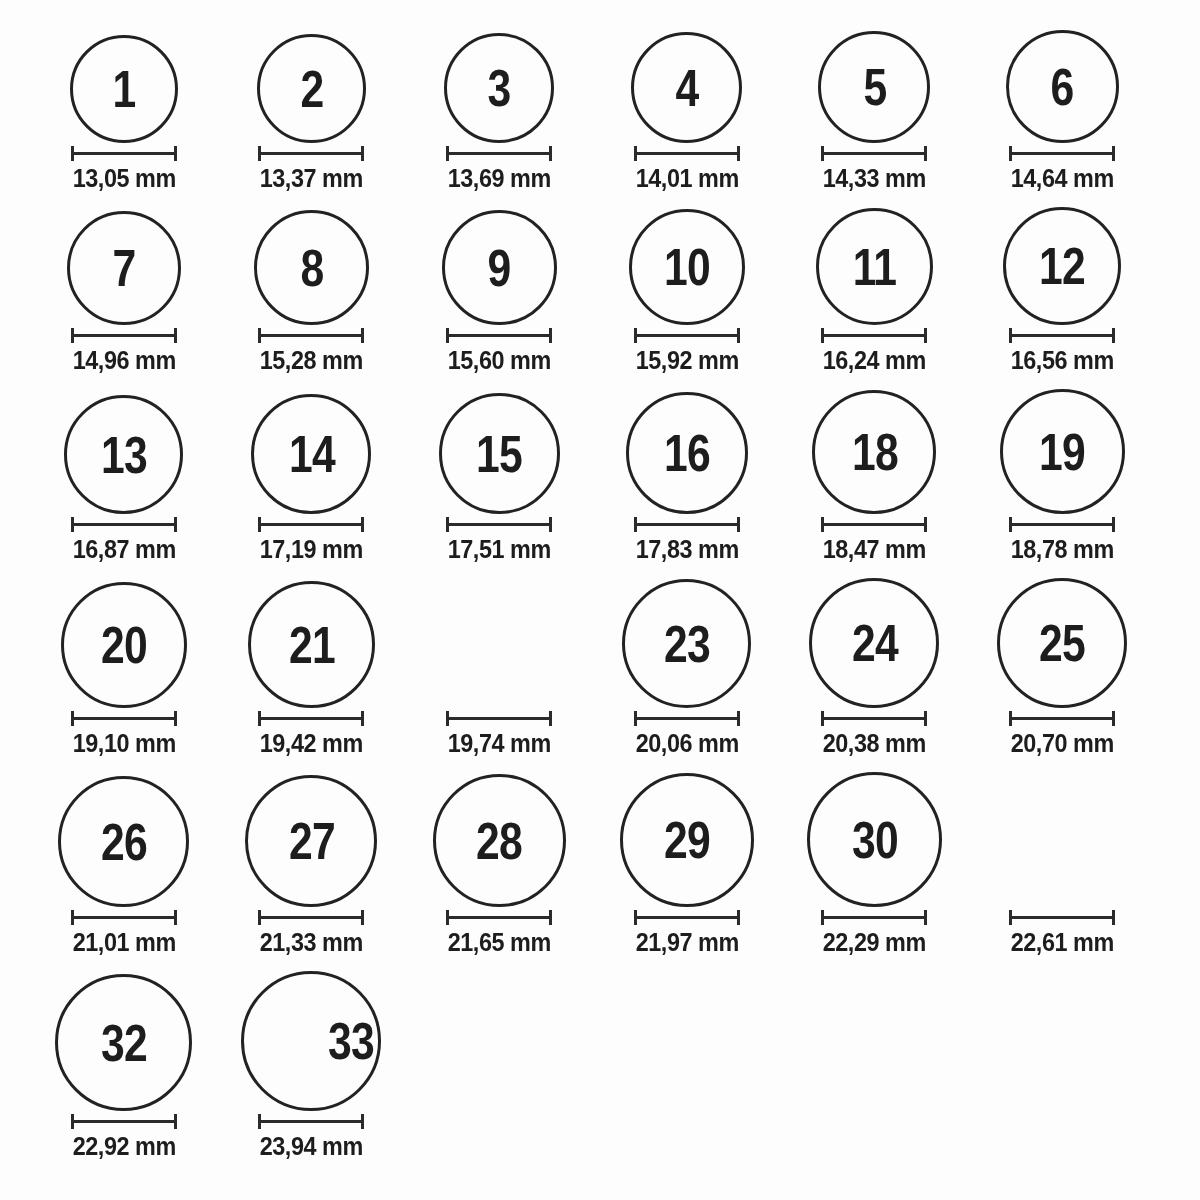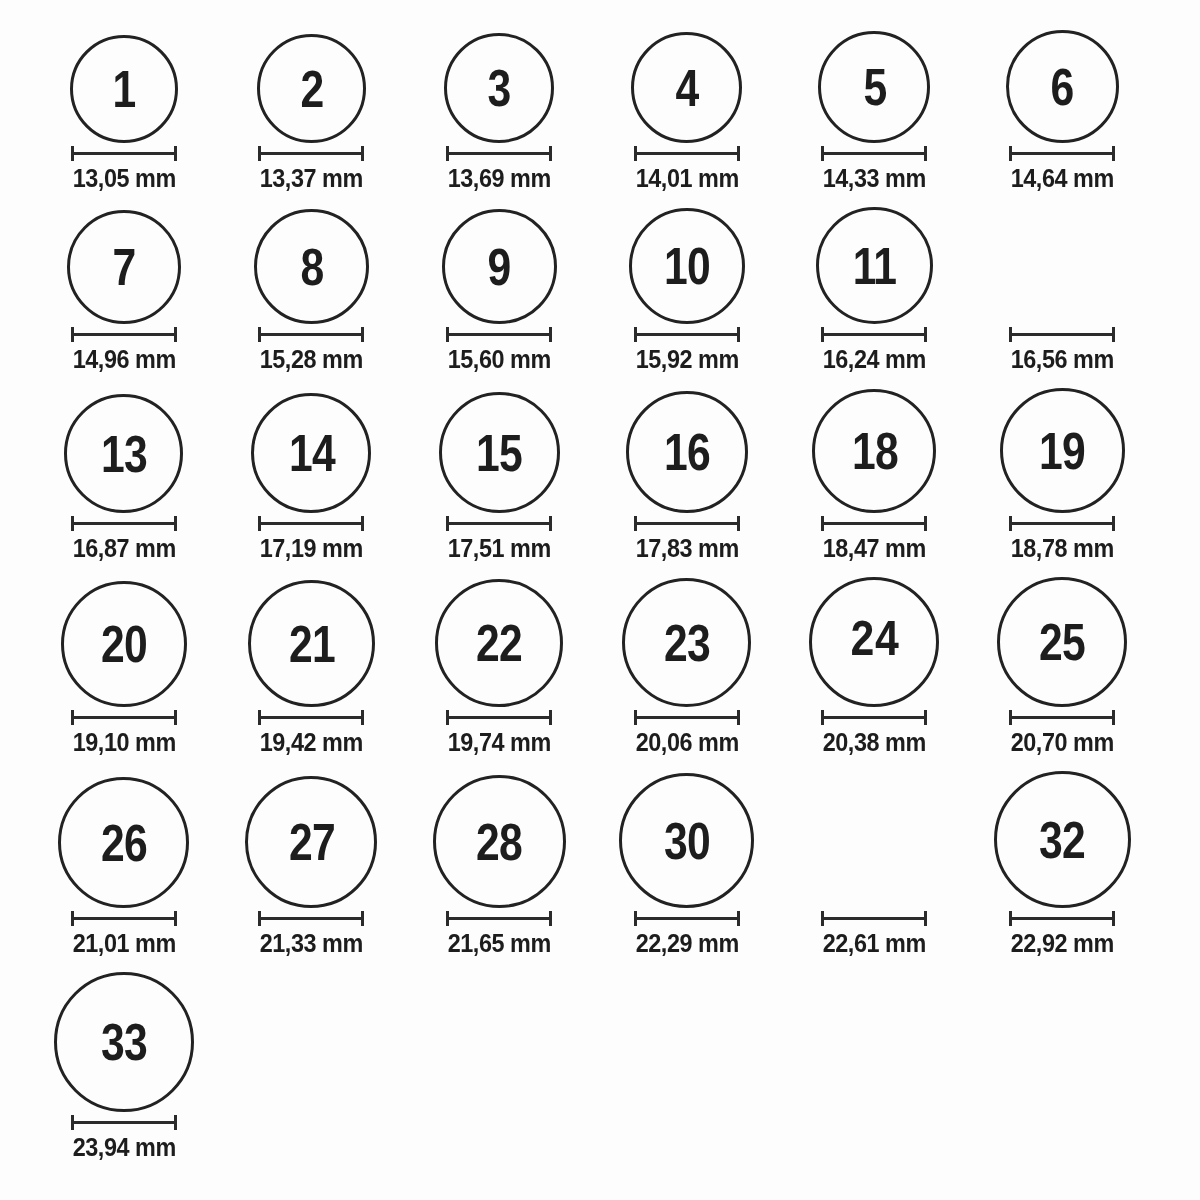--- a/index.html
+++ b/index.html
@@ -176,20 +176,23 @@
       <div class="cell">
         <div class="circle" style="width: 117px; height: 117px;">
           <span class="num">11</span>
         </div>
         <div class="ruler">
           <div class="ruler-line"></div>
         </div>
         <div class="label">16,24 mm</div>
       </div>
       <div class="cell">
+        <div class="circle" style="width: 118px; height: 118px;">
+          <span class="num">12</span>
+        </div>
         <div class="ruler">
           <div class="ruler-line"></div>
         </div>
         <div class="label">16,56 mm</div>
       </div>
       <div class="cell">
         <div class="circle" style="width: 119px; height: 119px;">
           <span class="num">13</span>
         </div>
         <div class="ruler">
@@ -254,39 +257,36 @@
       <div class="cell">
         <div class="circle" style="width: 127px; height: 127px;">
           <span class="num">21</span>
         </div>
         <div class="ruler">
           <div class="ruler-line"></div>
         </div>
         <div class="label">19,42 mm</div>
       </div>
       <div class="cell">
-        <div class="circle" style="width: 128px; height: 128px;">
-          <span class="num">22</span>
-        </div>
         <div class="ruler">
           <div class="ruler-line"></div>
         </div>
         <div class="label">19,74 mm</div>
       </div>
       <div class="cell">
         <div class="circle" style="width: 129px; height: 129px; text-align: center;">
           <span class="num">23</span>
         </div>
         <div class="ruler">
           <div class="ruler-line"></div>
         </div>
         <div class="label">20,06 mm</div>
       </div>
       <div class="cell">
-        <div class="circle" style="width: 130px; height: 130px; font-family: Liberation Mono, monospace;">
+        <div class="circle" style="width: 130px; height: 130px;">
           <span class="num">24</span>
         </div>
         <div class="ruler">
           <div class="ruler-line"></div>
         </div>
         <div class="label">20,38 mm</div>
       </div>
       <div class="cell">
         <div class="circle" style="width: 130px; height: 130px;">
           <span class="num">25</span>
@@ -317,20 +317,29 @@
       <div class="cell">
         <div class="circle" style="width: 133px; height: 133px;">
           <span class="num">28</span>
         </div>
         <div class="ruler">
           <div class="ruler-line"></div>
         </div>
         <div class="label">21,65 mm</div>
       </div>
       <div class="cell">
+        <div class="circle" style="width: 134px; height: 134px;">
+          <span class="num">29</span>
+        </div>
+        <div class="ruler">
+          <div class="ruler-line"></div>
+        </div>
+        <div class="label">21,97 mm</div>
+      </div>
+      <div class="cell">
         <div class="circle" style="width: 135px; height: 135px;">
           <span class="num">30</span>
         </div>
         <div class="ruler">
           <div class="ruler-line"></div>
         </div>
         <div class="label">22,29 mm</div>
       </div>
       <div class="cell">
         <div class="ruler">
@@ -341,21 +350,21 @@
       <div class="cell">
         <div class="circle" style="width: 137px; height: 137px;">
           <span class="num">32</span>
         </div>
         <div class="ruler">
           <div class="ruler-line"></div>
         </div>
         <div class="label">22,92 mm</div>
       </div>
       <div class="cell">
-        <div class="circle" style="width: 140px; height: 140px;">
+        <div class="circle" style="width: 140px; height: 140px; justify-content: flex-end;">
           <span class="num">33</span>
         </div>
         <div class="ruler">
           <div class="ruler-line"></div>
         </div>
         <div class="label">23,94 mm</div>
       </div>
     </div>
 </main>
 

